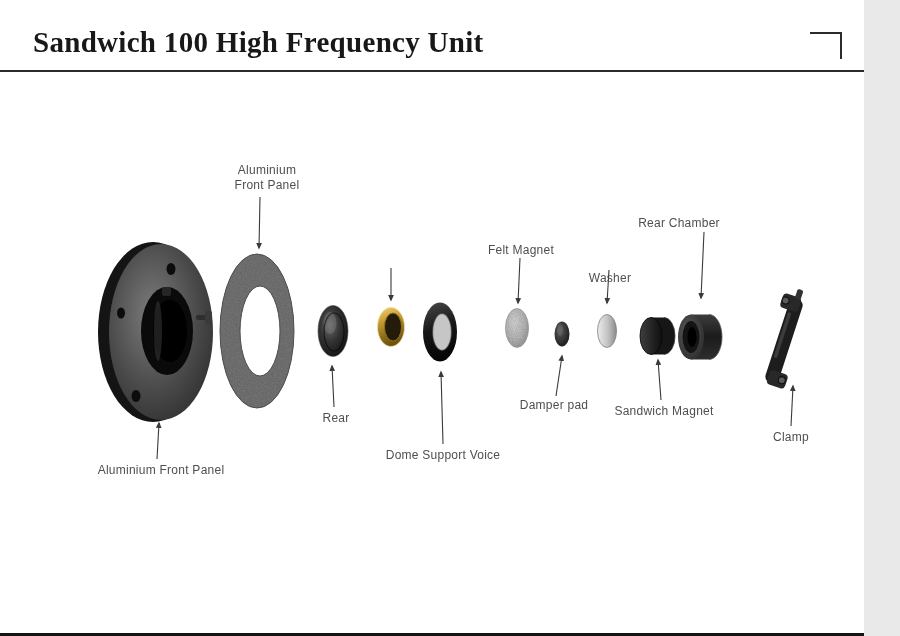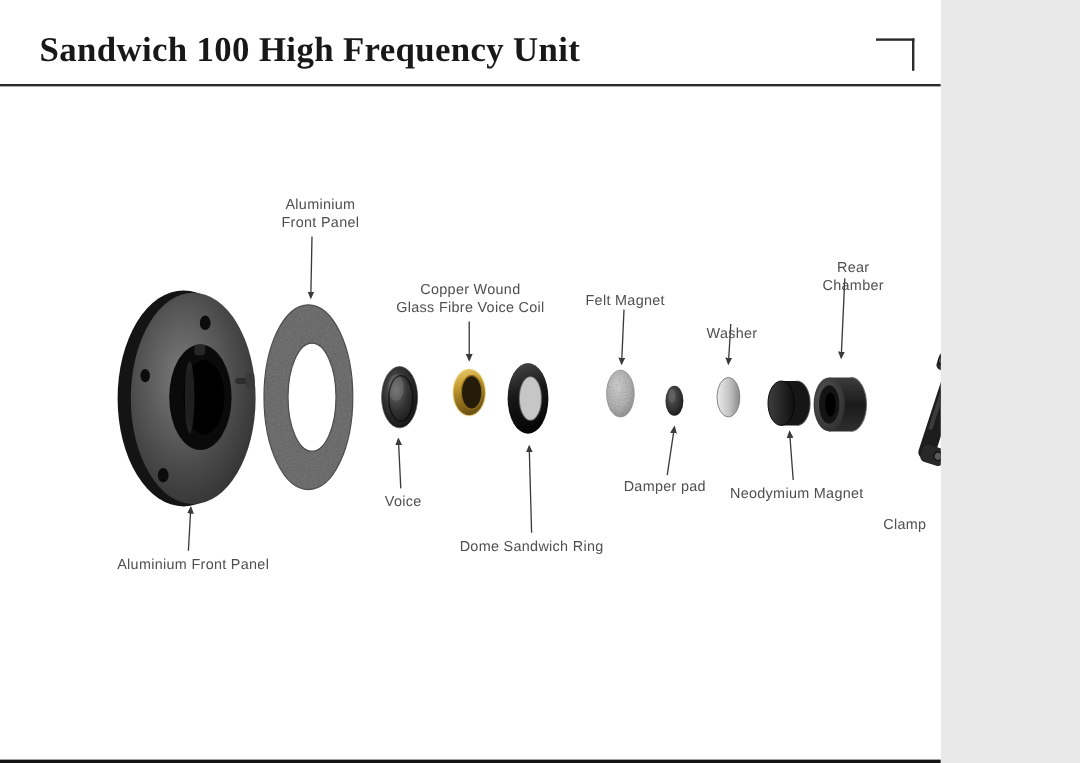--- a/index.html
+++ b/index.html
@@ -1,19 +1,19 @@
 <!DOCTYPE html>
 <html><head>
 <meta charset="utf-8">
 <title>Sandwich 100 High Frequency Unit</title>
 <style>
   html, body { margin: 0; padding: 0; background: #e9e9e9; }
   .page {
     position: relative;
-    width: 784px;
+    width: 864px;
     height: 636px;
     background: #ffffff;
     overflow: hidden;
     font-family: "Liberation Sans", sans-serif;
   }
   .page-title {
     position: absolute;
     left: 33px;
     top: 26px;
     margin: 0;
@@ -230,27 +230,25 @@
         <line x1="443" y1="444" x2="441" y2="372"></line>
         <line x1="556" y1="396" x2="562" y2="356"></line>
         <line x1="661" y1="400" x2="658" y2="360"></line>
         <line x1="791" y1="426" x2="793" y2="386"></line>
         <line x1="157" y1="459" x2="159" y2="423"></line>
       </g>
     </svg>
 
     <div class="part-label" style="left:267px; top:163px">Aluminium
 Front Panel</div>
-    <div class="part-label" style="left:392px; top:234px">Copper Wound
-Glass Fibre Voice Coil</div>
     <div class="part-label" style="left:521px; top:243px">Felt Magnet</div>
     <div class="part-label" style="left:610px; top:271px">Washer</div>
-    <div class="part-label" style="left:711px; top:216px">Rear Chamber</div>
-    <div class="part-label" style="left:336px; top:411px">Voice</div>
-    <div class="part-label" style="left:443px; top:448px">Dome Sandwich Ring</div>
+    <div class="part-label" style="left:679px; top:216px">Rear Chamber</div>
+    <div class="part-label" style="left:336px; top:411px">Rear</div>
+    <div class="part-label" style="left:443px; top:448px">Dome Support Voice</div>
     <div class="part-label" style="left:554px; top:398px">Damper pad</div>
-    <div class="part-label" style="left:664px; top:404px">Neodymium Magnet</div>
-    <div class="part-label" style="left:754px; top:430px">Clamp</div>
+    <div class="part-label" style="left:664px; top:404px">Sandwich Magnet</div>
+    <div class="part-label" style="left:791px; top:430px">Clamp</div>
     <div class="part-label" style="left:161px; top:463px">Aluminium Front Panel</div>
   </div>
 
   <div class="bottom-border"></div>
 </div>
 
 </body></html>

